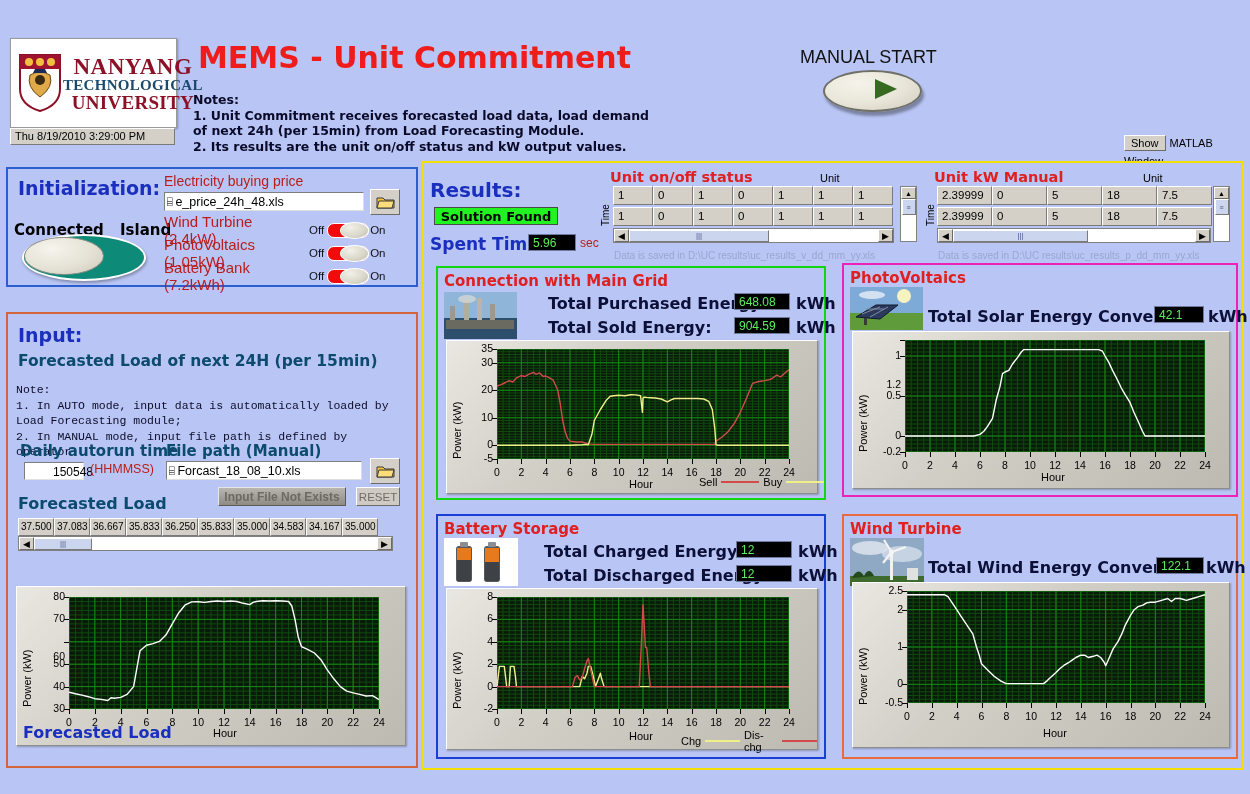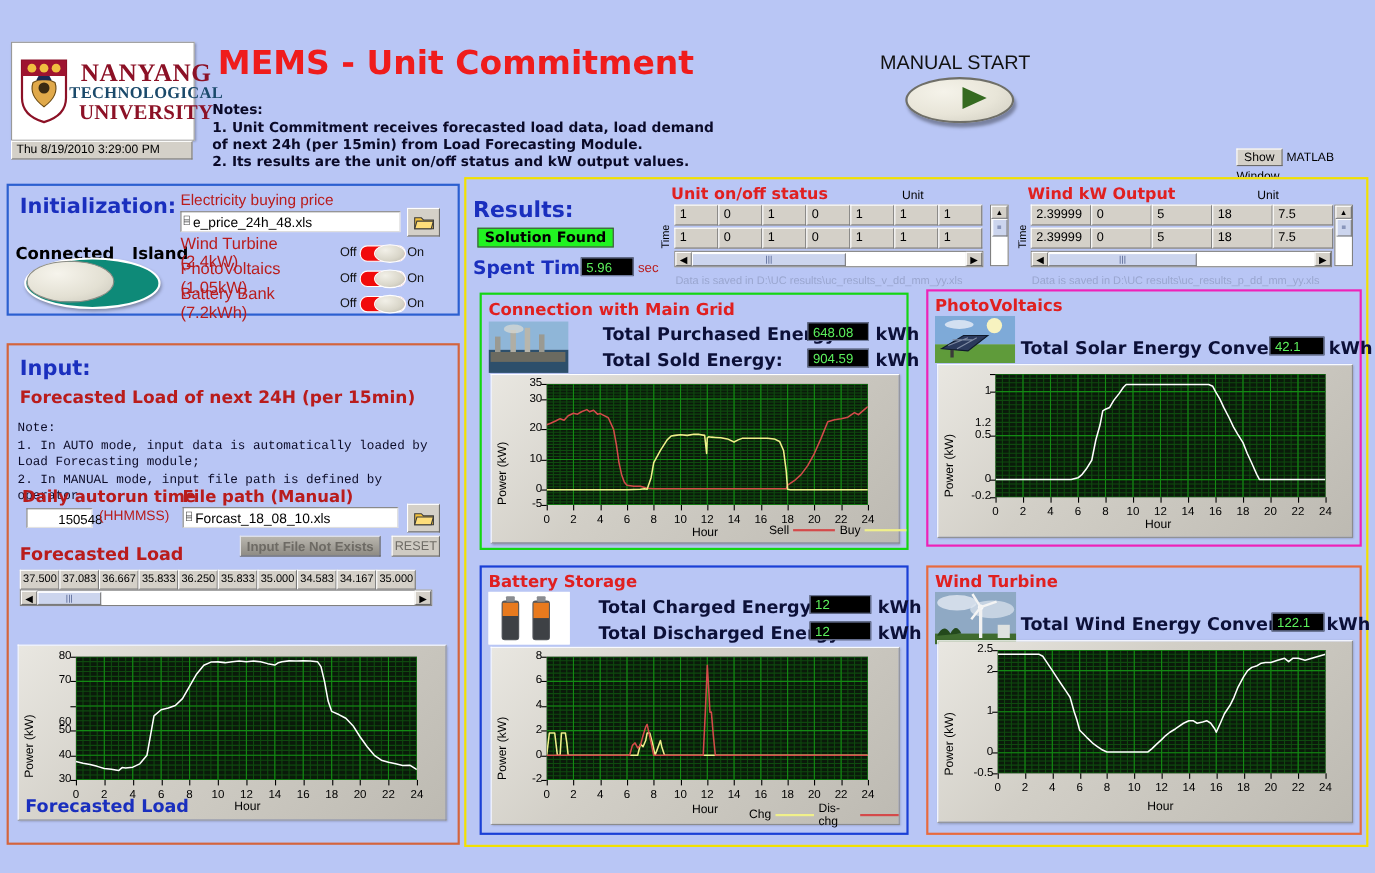--- a/index.html
+++ b/index.html
@@ -40,21 +40,21 @@
   .p-init{left:6px;top:167px;width:412px;height:120px;border:2px solid #2b5fd0;}
   .p-input{left:6px;top:312px;width:412px;height:456px;border:2px solid #d4643c;}
   .p-results{left:422px;top:161px;width:822px;height:609px;border:2px solid #f2e100;}
   .p-grid{left:436px;top:266px;width:390px;height:234px;border:2px solid #13d613;}
   .p-pv{left:842px;top:263px;width:396px;height:234px;border:2px solid #ee22b8;}
   .p-batt{left:436px;top:514px;width:390px;height:245px;border:2px solid #1a3fd6;}
   .p-wind{left:842px;top:514px;width:396px;height:245px;border:2px solid #e86a3e;}
 
   .hdr-blue{font-size:19px;font-weight:bold;color:#1a2fbe;font-family:"DejaVu Sans",sans-serif;}
   .hdr-red{font-size:14.5px;font-weight:bold;color:#e02020;font-family:"DejaVu Sans",sans-serif;}
-  .lbl-blue{font-size:15px;color:#b91c1c;font-family:"DejaVu Sans",sans-serif;}
+  .lbl-blue{font-size:15px;color:#0c4a6e;font-family:"DejaVu Sans",sans-serif;}
   .lbl-dk{font-size:15px;color:#b91c1c;font-family:"Liberation Sans",sans-serif;}
   .lbl-bold{font-size:16px;font-weight:bold;color:#0c1038;font-family:"DejaVu Sans",sans-serif;}
 
   
   .conn-label{font-size:15px;font-weight:bold;color:#000;font-family:"DejaVu Sans",sans-serif;}
   .bigswitch{left:22px;top:234px;width:120px;height:45px;}
   .bigswitch .bg{position:absolute;left:0;top:0;width:120px;height:43px;border-radius:50%;background:#0e8a78;border:2px solid #fff;box-shadow:1px 2px 3px rgba(0,0,0,.3);}
   .bigswitch .knob{position:absolute;left:2px;top:3px;width:78px;height:36px;border-radius:50%;background:radial-gradient(ellipse at 35% 30%,#f6f4ec 0%,#e3e0d3 60%,#c9c6ba 100%);border:1px solid #8c8c85;}
 
   .fileinput{background:#fff;border:1px solid #7e7e7e;border-right-color:#dedede;border-bottom-color:#dedede;box-sizing:border-box;display:flex;align-items:center;font-size:12.5px;color:#000;padding-left:2px;}
@@ -432,21 +432,21 @@
       <div style="flex:1;"></div>
       <div class="ab">▶</div>
     </div>
   </div>
   <div class="abs vscroll" style="left:900px;top:186px;height:56px;">
     <div class="vb">▲</div>
     <div class="vth">≡</div>
   </div>
   <div class="abs savedtxt" style="left:614px;top:250px;">Data is saved in D:\UC results\uc_results_v_dd_mm_yy.xls</div>
 
-  <div class="abs hdr-red" style="left:934px;top:169px;">Wind kW Output</div>
+  <div class="abs hdr-red" style="left:934px;top:169px;">Unit kW Manual</div>
   <div class="abs" style="left:1143px;top:172px;font-size:11px;color:#000;">Unit</div>
   <div class="abs vaxis" style="left:925px;top:186px;height:40px;">Time</div>
   <div class="abs" style="left:937px;top:186px;">
     <div class="tbl-cells">
       <div class="tcell" style="width:55px;">2.39999</div>
       <div class="tcell" style="width:55px;">0</div>
       <div class="tcell" style="width:55px;">5</div>
       <div class="tcell" style="width:55px;">18</div>
       <div class="tcell" style="width:55px;">7.5</div>
     </div>

